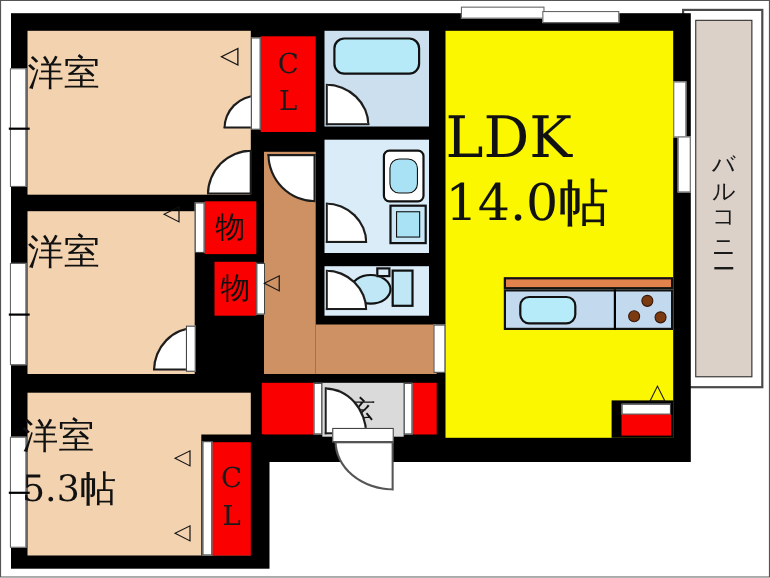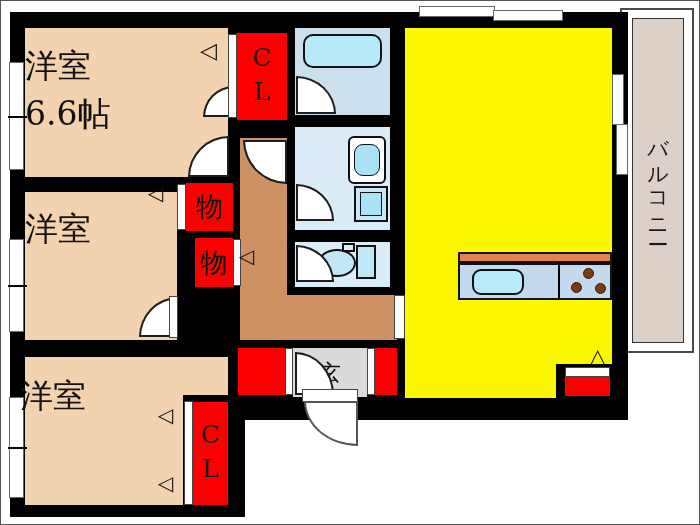--- a/index.html
+++ b/index.html
@@ -135,22 +135,26 @@
   </div>
 
   <div class="abs tri" style="left:200px;top:40px;font-size:22px;">◁</div>
   <div class="abs tri" style="left:148px;top:183px;font-size:20px;">◁</div>
   <div class="abs tri" style="left:239px;top:246px;font-size:20px;">◁</div>
   <div class="abs tri" style="left:158px;top:405px;font-size:20px;">◁</div>
   <div class="abs tri" style="left:158px;top:473px;font-size:20px;">◁</div>
 
   <div class="abs label" style="left:25px;top:42px;width:203px;font-size:33px;">
     <div>洋室</div>
-    <div>6.6帖</div>
   </div>
   <div class="abs label" style="left:25px;top:205px;width:152px;font-size:33px;">
     <div>洋室</div>
   </div>
   <div class="abs label" style="left:20px;top:372px;width:190px;font-size:33px;">
     <div>洋室</div>
+    <div>5.3帖</div>
+  </div>
+  <div class="abs label" style="left:405px;top:95px;width:207px;font-size:46px;line-height:1.2;">
+    <div style="font-size:52px;">LDK</div>
+    <div>14.0帖</div>
   </div>
 
 </div>
 
 </body></html>

